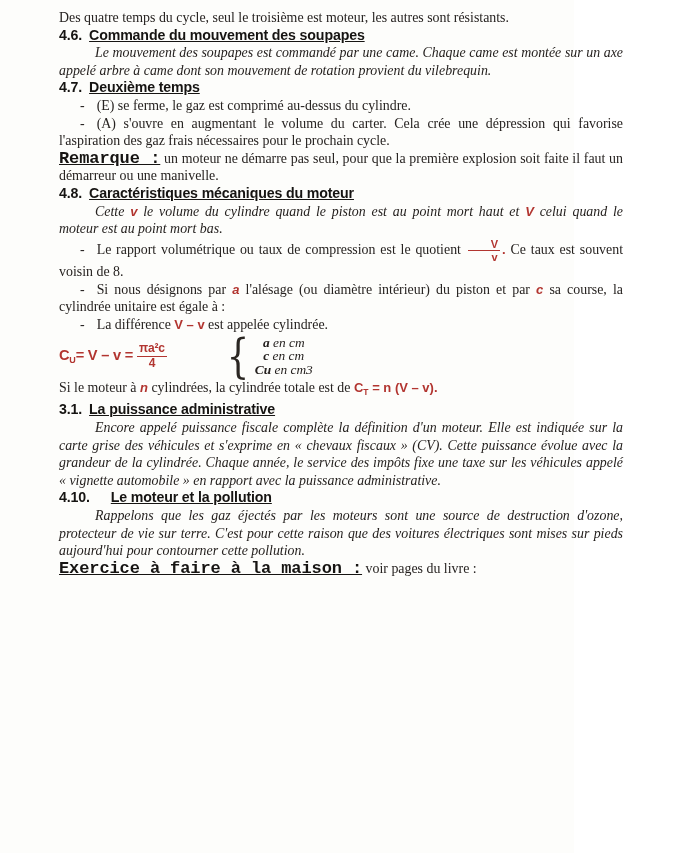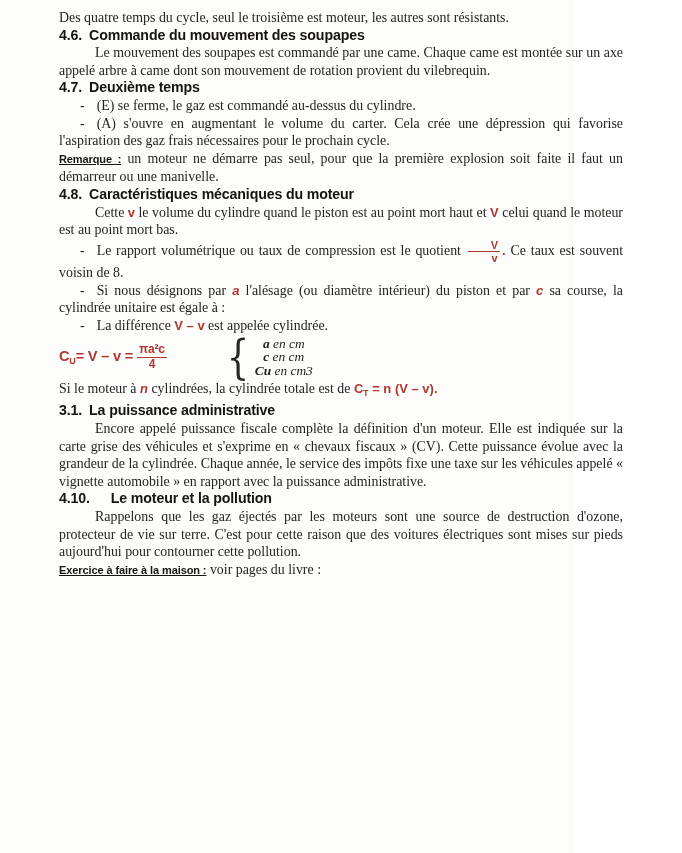--- a/index.html
+++ b/index.html
@@ -7,33 +7,33 @@
   body{width:682px;height:853px;overflow:hidden;background:#ffffff;}
   .page{
     position:relative;width:574px;height:853px;background:#fdfdfb;
     font-family:"Liberation Serif",serif;color:var(--ink);
   }
   .content{
     position:absolute;left:59px;top:9px;width:564px;
     font-size:13.9px;line-height:17.6px;text-align:justify;
   }
   p{margin:0;padding:0;}
-  .indent{text-indent:36px;}
+  .indent{text-indent:36px;font-style:italic;}
   .li{text-indent:21px;}
   .dash{padding-right:12px;}
   .hd{
     font-family:"Liberation Sans",sans-serif;font-weight:700;color:var(--head);
     font-size:14.2px;letter-spacing:-0.15px;text-align:left;
   }
   .hd .num{margin-right:7px;text-decoration:none;}
   .hd.h410 .num{margin-right:21px;margin-top:7px;}
-  .hd .title{margin-top:28px;}
+  .hd .title{text-decoration:underline;margin-top:28px;}
   .blabel{
-    font-family:Liberation Sans, sans-serif;font-weight:700;color:var(--head);
-    font-size:11px;text-decoration:underline;letter-spacing:-0.1px;
+    font-family:Liberation Mono, monospace;font-weight:700;color:var(--head);
+    font-size:17px;text-decoration:underline;letter-spacing:-0.1px;
   }
   .em-red{color:var(--red);font-weight:700;font-family:"Liberation Sans",sans-serif;font-size:13px;}
   .em-red-italic{color:var(--red);font-weight:700;font-style:italic;font-family:"Liberation Sans",sans-serif;font-size:13px;}
   .em-bold-italic{font-weight:700;font-style:italic;}
   .sub{font-size:8.5px;vertical-align:-2.5px;}
   .frac{
     display:inline-block;vertical-align:middle;text-align:center;
     font-family:"Liberation Sans",sans-serif;font-weight:700;color:var(--red);
     font-size:11px;line-height:1.1;margin:0 2px;
   }
@@ -63,21 +63,21 @@
   <div class="content">
 
     <p>Des quatre temps du cycle, seul le troisième est moteur, les autres sont résistants.</p>
 
     <p class="hd"><span class="num">4.6.</span><span class="title">Commande du mouvement des soupapes</span></p>
 
     <p class="indent">Le mouvement des soupapes est commandé par une came. Chaque came est montée sur un axe appelé arbre à came dont son mouvement de rotation provient du vilebrequin.</p>
 
     <p class="hd"><span class="num">4.7.</span><span class="title">Deuxième temps</span></p>
 
-    <p class="li"><span class="dash">-</span><span>(E) se ferme, le gaz est commandé au-dessus du cylindre.</span></p>
+    <p class="li"><span class="dash">-</span><span>(E) se ferme, le gaz est comprimé au-dessus du cylindre.</span></p>
 
     <p class="li"><span class="dash">-</span><span>(A) s'ouvre en augmentant le volume du carter. Cela crée une dépression qui favorise l'aspiration des gaz frais nécessaires pour le prochain cycle.</span></p>
 
     <p><span class="blabel">Remarque :</span><span> un moteur ne démarre pas seul, pour que la première explosion soit faite il faut un démarreur ou une manivelle.</span></p>
 
     <p class="hd"><span class="num">4.8.</span><span class="title">Caractéristiques mécaniques du moteur</span></p>
 
     <p class="indent"><span>Cette </span><span class="em-red">v</span><span> le volume du cylindre quand le piston est au point mort haut et </span><span class="em-red">V</span><span> celui quand le moteur est au point mort bas.</span></p>
 
     <p class="li"><span class="dash">-</span><span>Le rapport volumétrique ou taux de compression est le quotient </span><span class="frac"><span class="fnum">V</span><span class="fden">v</span></span><span class="em-red">.</span><span> Ce taux est souvent voisin de 8.</span></p>

